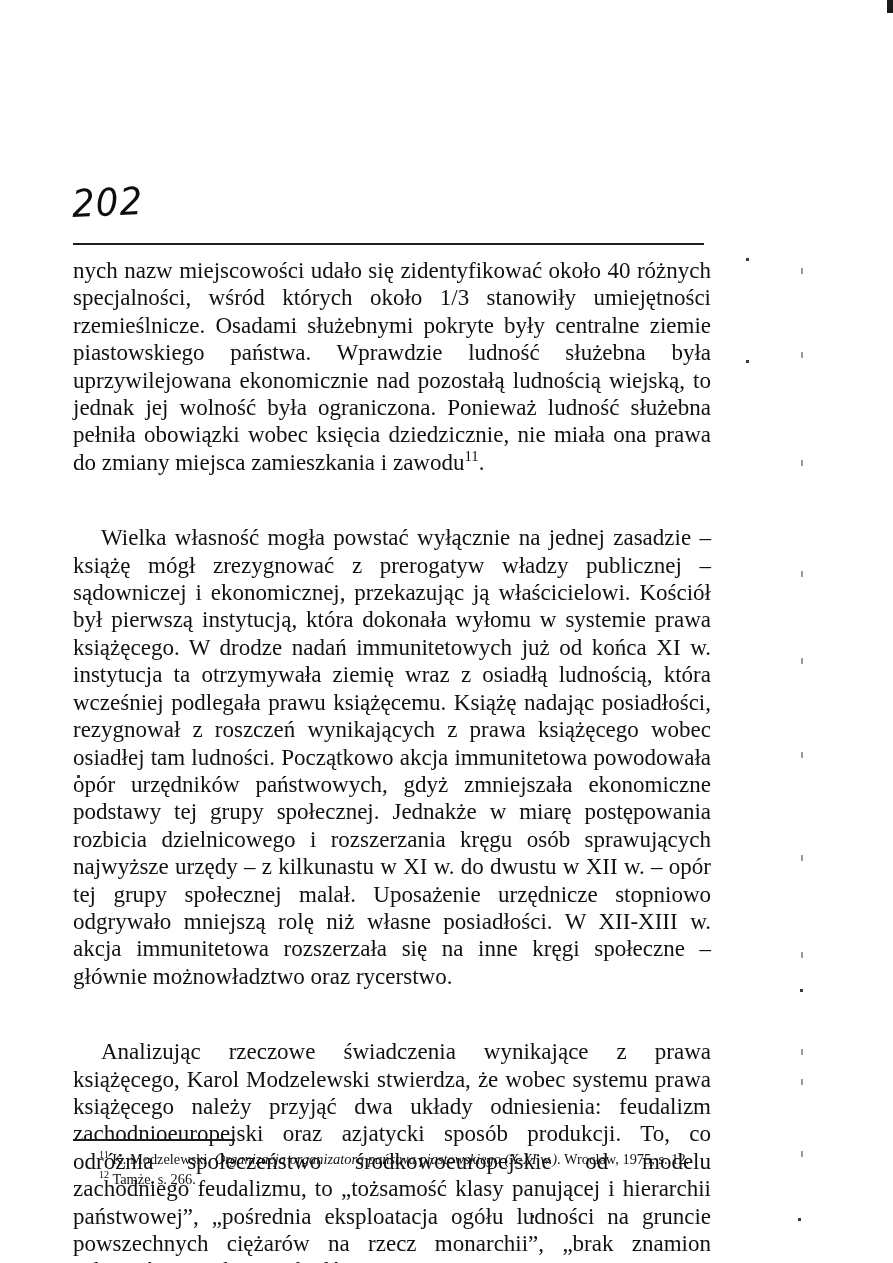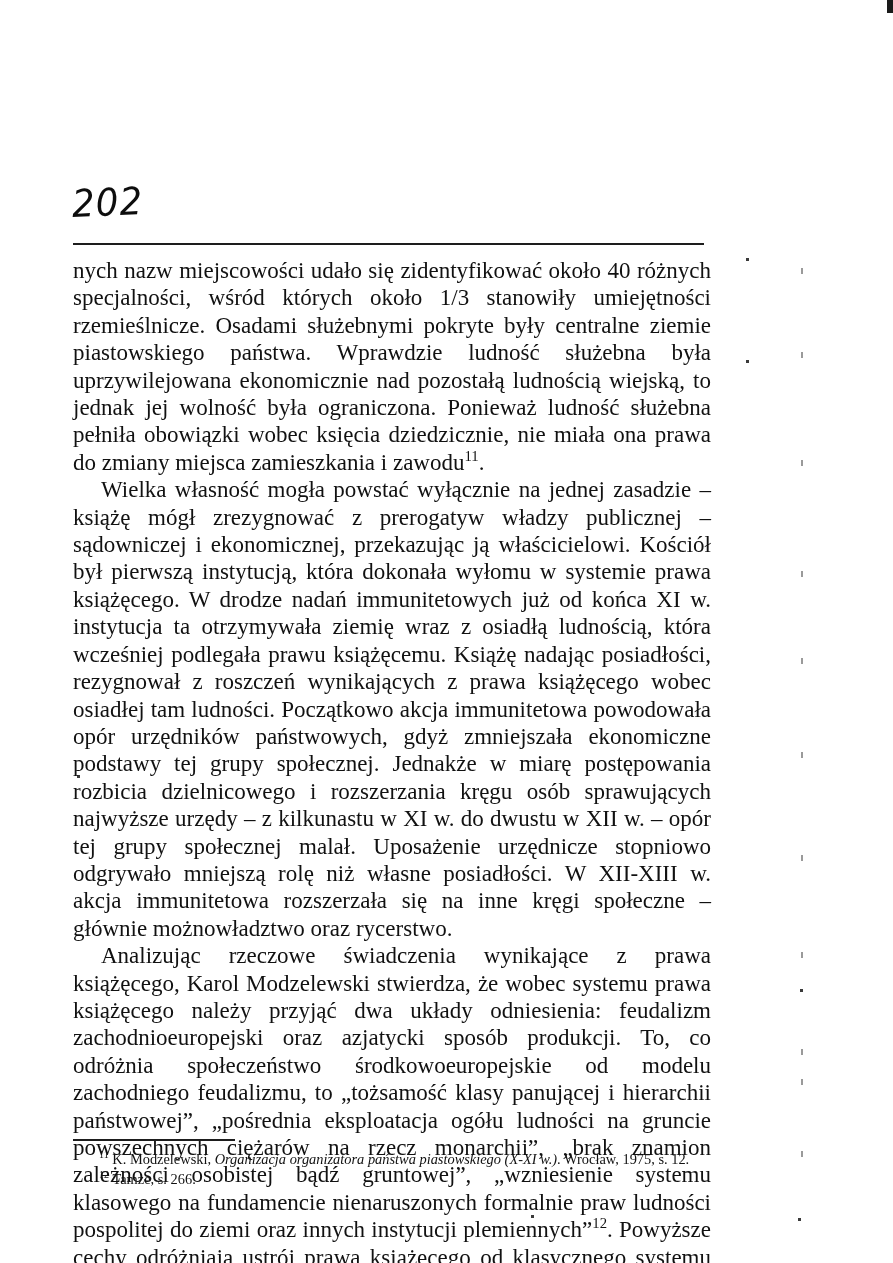--- a/index.html
+++ b/index.html
@@ -74,20 +74,21 @@
     text-align: justify;
     text-justify: inter-word;
     hyphens: none;
   }
 
   .text-column p {
     margin: 0;
   }
   .text-column p.indent {
     text-indent: 28px;
+    margin-top: 48px;
   }
 
   sup {
     font-size: 0.64em;
     vertical-align: super;
     line-height: 0;
   }
 
   
   .footnote-rule {

